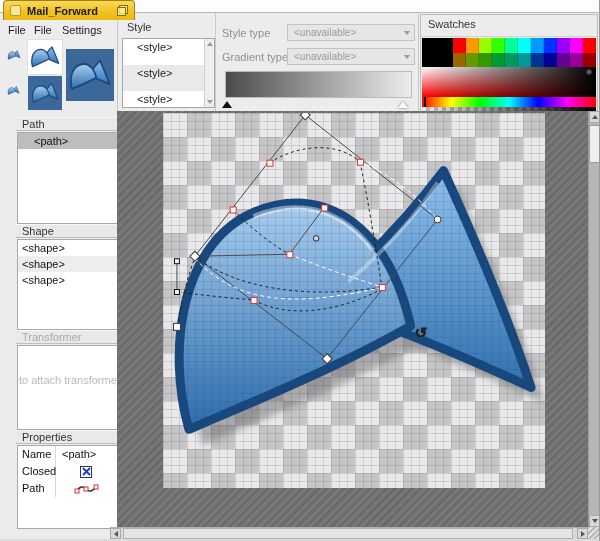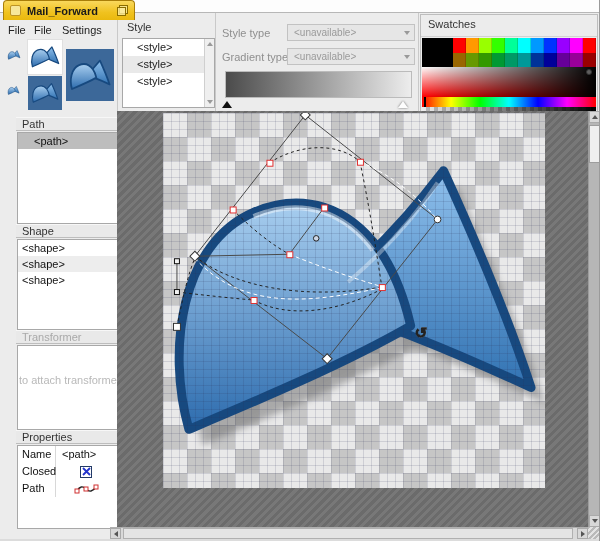--- a/index.html
+++ b/index.html
@@ -27,21 +27,21 @@
   .menuitem { position:absolute; top:11px; font-size:11px; color:#222; cursor:default; }
 
   .preview { position:absolute; display:flex; align-items:center; justify-content:center; }
   .pv-dark { background:#3c6899; }
   .pv-white { background:#ffffff; box-shadow:0 0 0 1px #e0e0e0; }
 
   
   .hdr { font-size:11px; color:#333; }
   #stylehdr { left:127px; top:8px;text-align:right; }
   #stylelist { left:122px; top:25px; width:93px; height:70px; background:#fff; border:1px solid #a8a8a8; }
-  .slitem { height:17px; line-height:17px; font-size:11px; color:#222; padding-left:14px; }
+  .slitem { height:26px; line-height:17px; font-size:11px; color:#222; padding-left:14px; }
   .slitem.alt { background:#e9e9e9; }
   .mini-scroll { position:absolute; right:0; top:0; bottom:0; width:10px; background:#efefef; border-left:1px solid #cfcfcf; }
   .tri-up, .tri-dn { position:absolute; left:2px; width:0; height:0; border-left:3px solid transparent; border-right:3px solid transparent; }
   .tri-up { top:3px; border-bottom:4px solid #9a9a9a; }
   .tri-dn { bottom:3px; border-top:4px solid #9a9a9a; }
 
   
   .edlabel { position:absolute; font-size:11px; color:#8f8f8f; }
   .combo { position:absolute; width:128px; height:17px; background:#e6e6e6; border:1px solid #c2c2c2;
            font-size:10px; color:#9a9a9a; line-height:15px; padding-left:6px; }

